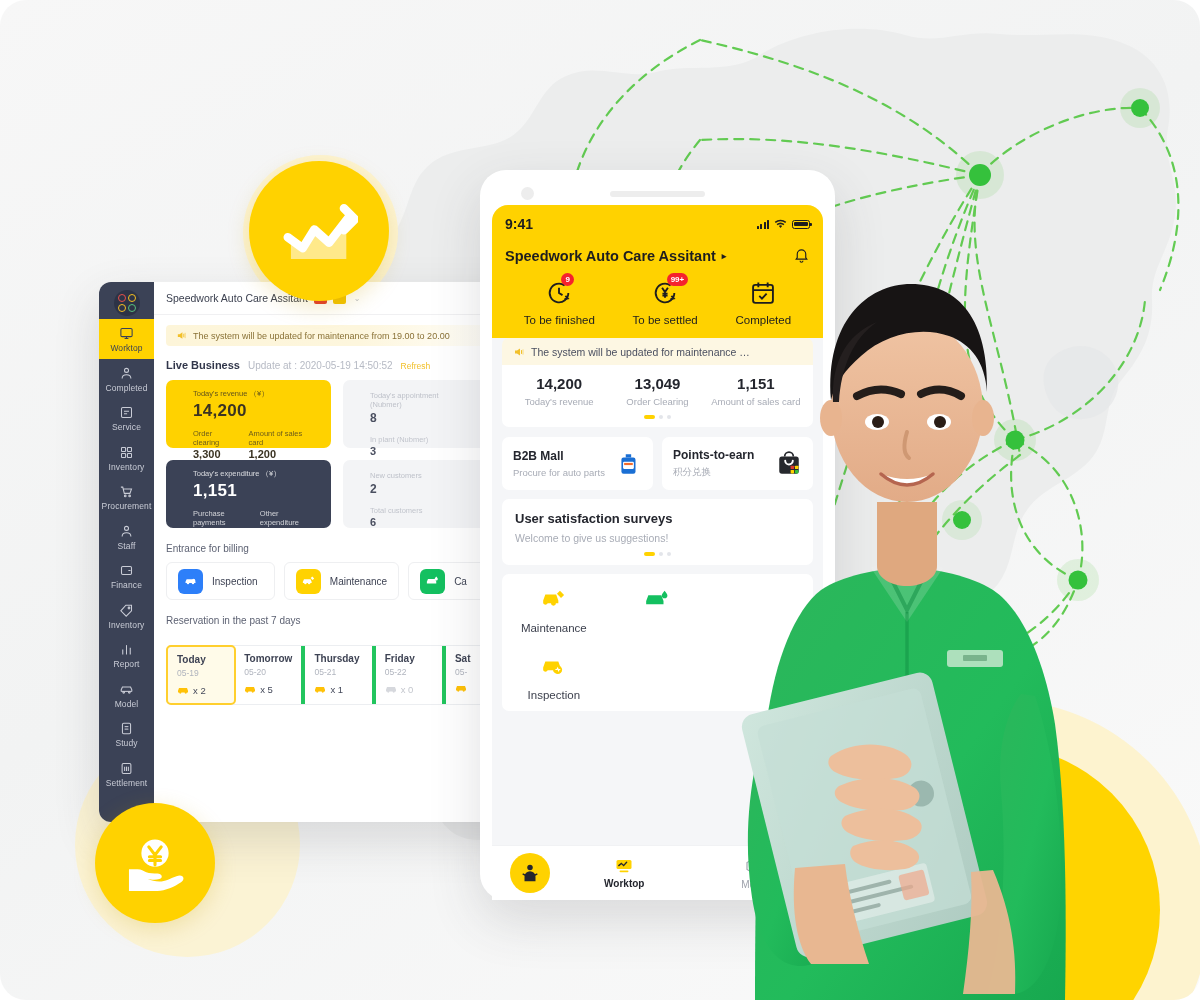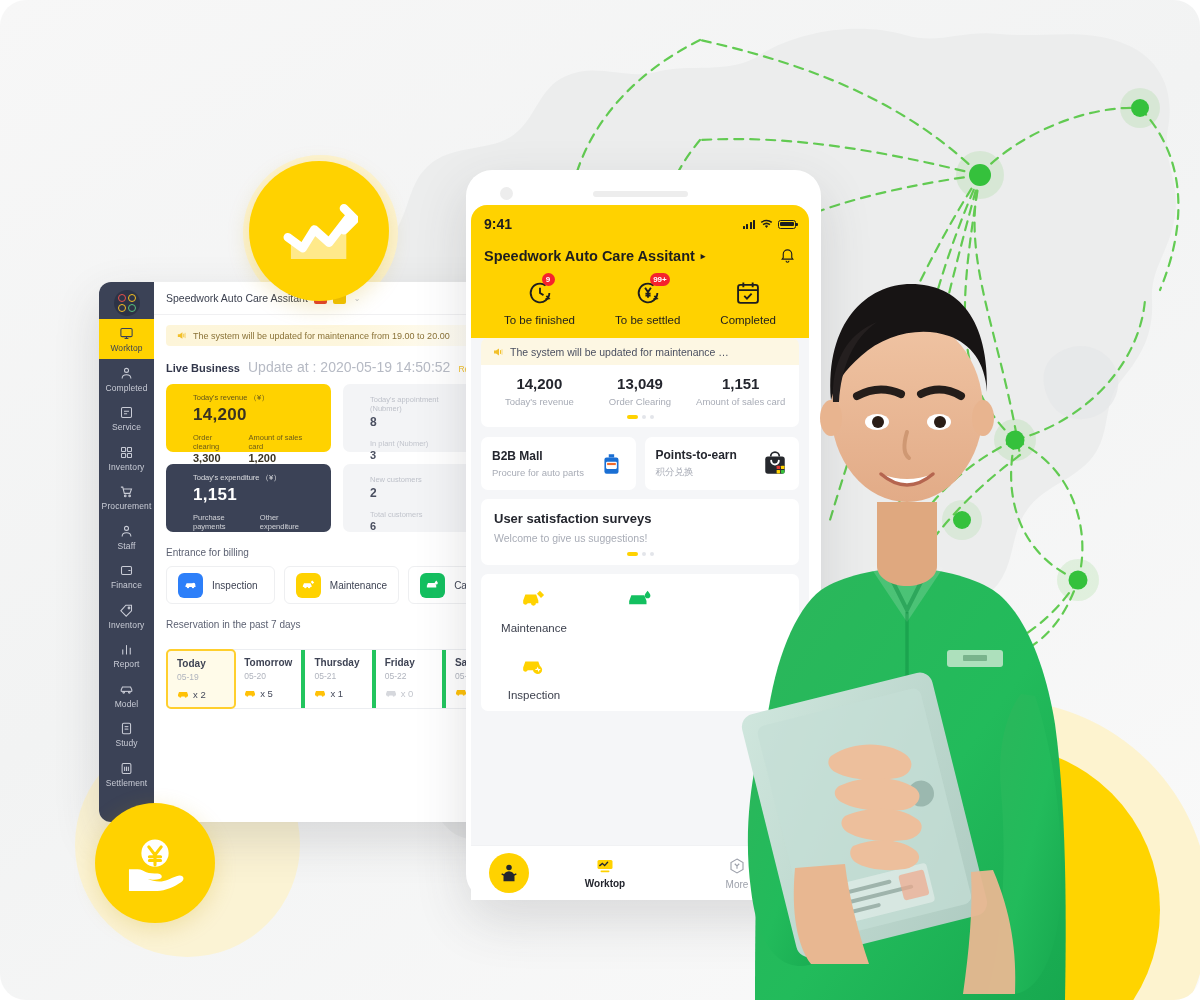--- a/index.html
+++ b/index.html
@@ -106,21 +106,21 @@
 
   #app-body { padding: 10px 12px 0 12px; }
   .notice-bar {
     background: linear-gradient(90deg,#fdf5d9 0%, #fdf6dd 55%, rgba(253,246,221,0) 100%);
     border-radius: 4px; height: 21px;
     display:flex; align-items:center; gap:6px; padding: 0 10px;
     font-size:9px; color:#8a7237;
   }
   .sec-row { display:flex; align-items:baseline; gap:8px; margin-top: 13px; }
   .sec-title { font-size:11px; font-weight:bold; color:#31364a; }
-  .sec-sub { font-size: 14px; color:#b6bac4; }
+  .sec-sub { font-size: 10px; color:#b6bac4; }
   .sec-link { font-size: 8.5px; color:#f2c02a; cursor:pointer; }
 
   .kpi-grid { display:grid; grid-template-columns: 165px 150px; gap: 12px; margin-top: 9px; }
   .kpi-card { border-radius:7px; padding: 9px 27px; height: 68px; }
   .kpi-yellow { background:#ffd200; }
   .kpi-dark   { background:#3b4256; }
   .kpi-grey   { background:#f3f4f6; }
   .kpi-cap { font-size:7.5px; opacity:.8; }
   .kpi-big { font-size: 17px; font-weight:bold; margin-top: 2px; letter-spacing:.3px; }
   .kpi-sub-row { display:flex; gap: 18px; margin-top: 8px; }
@@ -155,25 +155,25 @@
   .res-cell:last-child { border-right:none; }
   .res-cell.today { border:2px solid #ffcf2d; background:#fffbe9; border-radius:5px; margin:-1px; }
   .res-day { font-size:10px; color:#3e4354; font-weight:bold; }
   .res-date { font-size:8.5px; color:#b0b4be; margin-top:3px; }
   .res-cnt { font-size:9.5px; color:#44495a; margin-top:7px; display:flex; align-items:center; gap:4px; }
   .res-cell.zero .res-cnt { color:#c3c6cd; }
   .res-cell.today .res-day { color:#3e4354; }
 
   
   #phone {
-    position:absolute; left: 466px; top: 170px;
+    position:absolute; left: 480px; top: 170px;
     width: 355px; height: 730px;
     background:#ffffff; border-radius: 26px;
     box-shadow: 0 20px 52px rgba(60,60,70,.16);
-    padding: 12px 12px 0 5px;
+    padding: 12px 12px 0 12px;
   }
   #phone-notch {
     height: 23px; display:flex; align-items:center; justify-content:center;
     position:relative;
   }
   #cam { position:absolute; left: 29px; top: 5px; width:13px; height:13px;
          border-radius:50%; background:#ededed; }
   #speaker { width: 95px; height:6px; border-radius:3px; background:#ededed; }
 
   #phone-screen {

